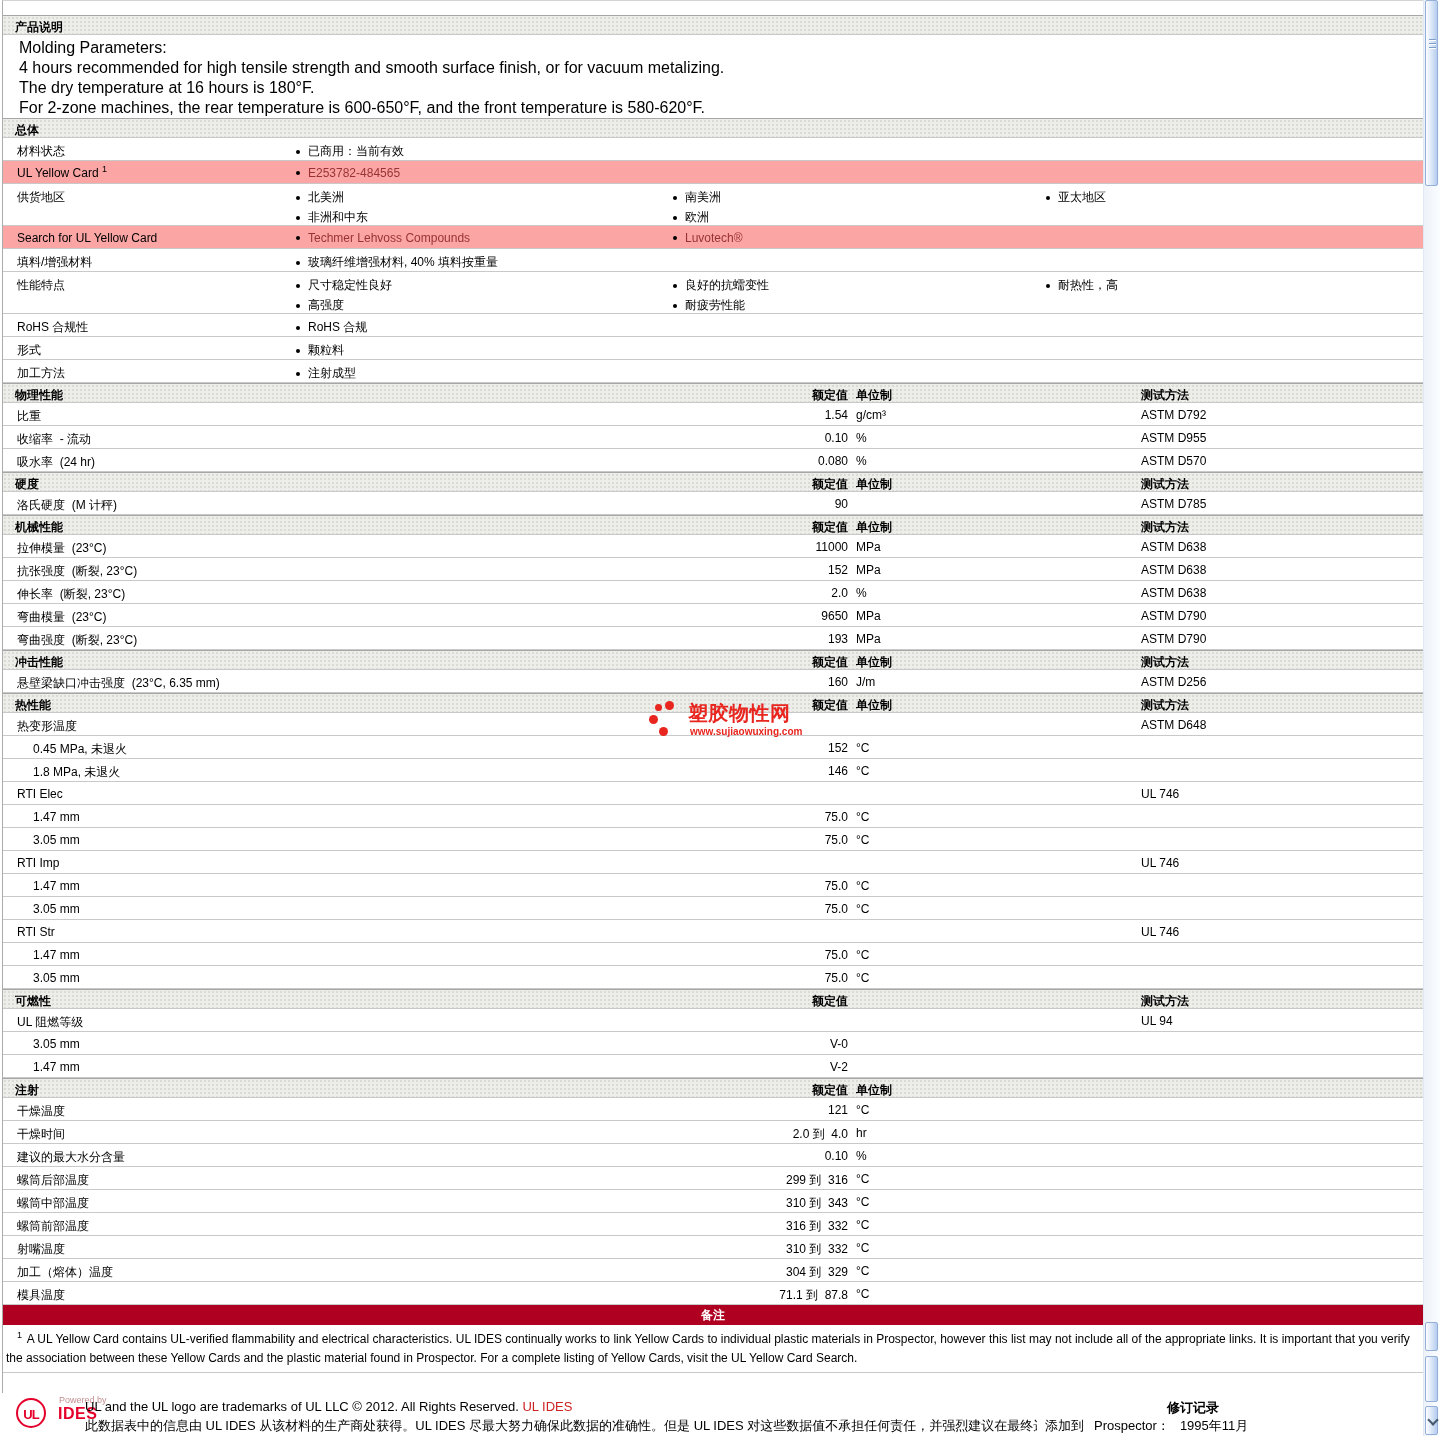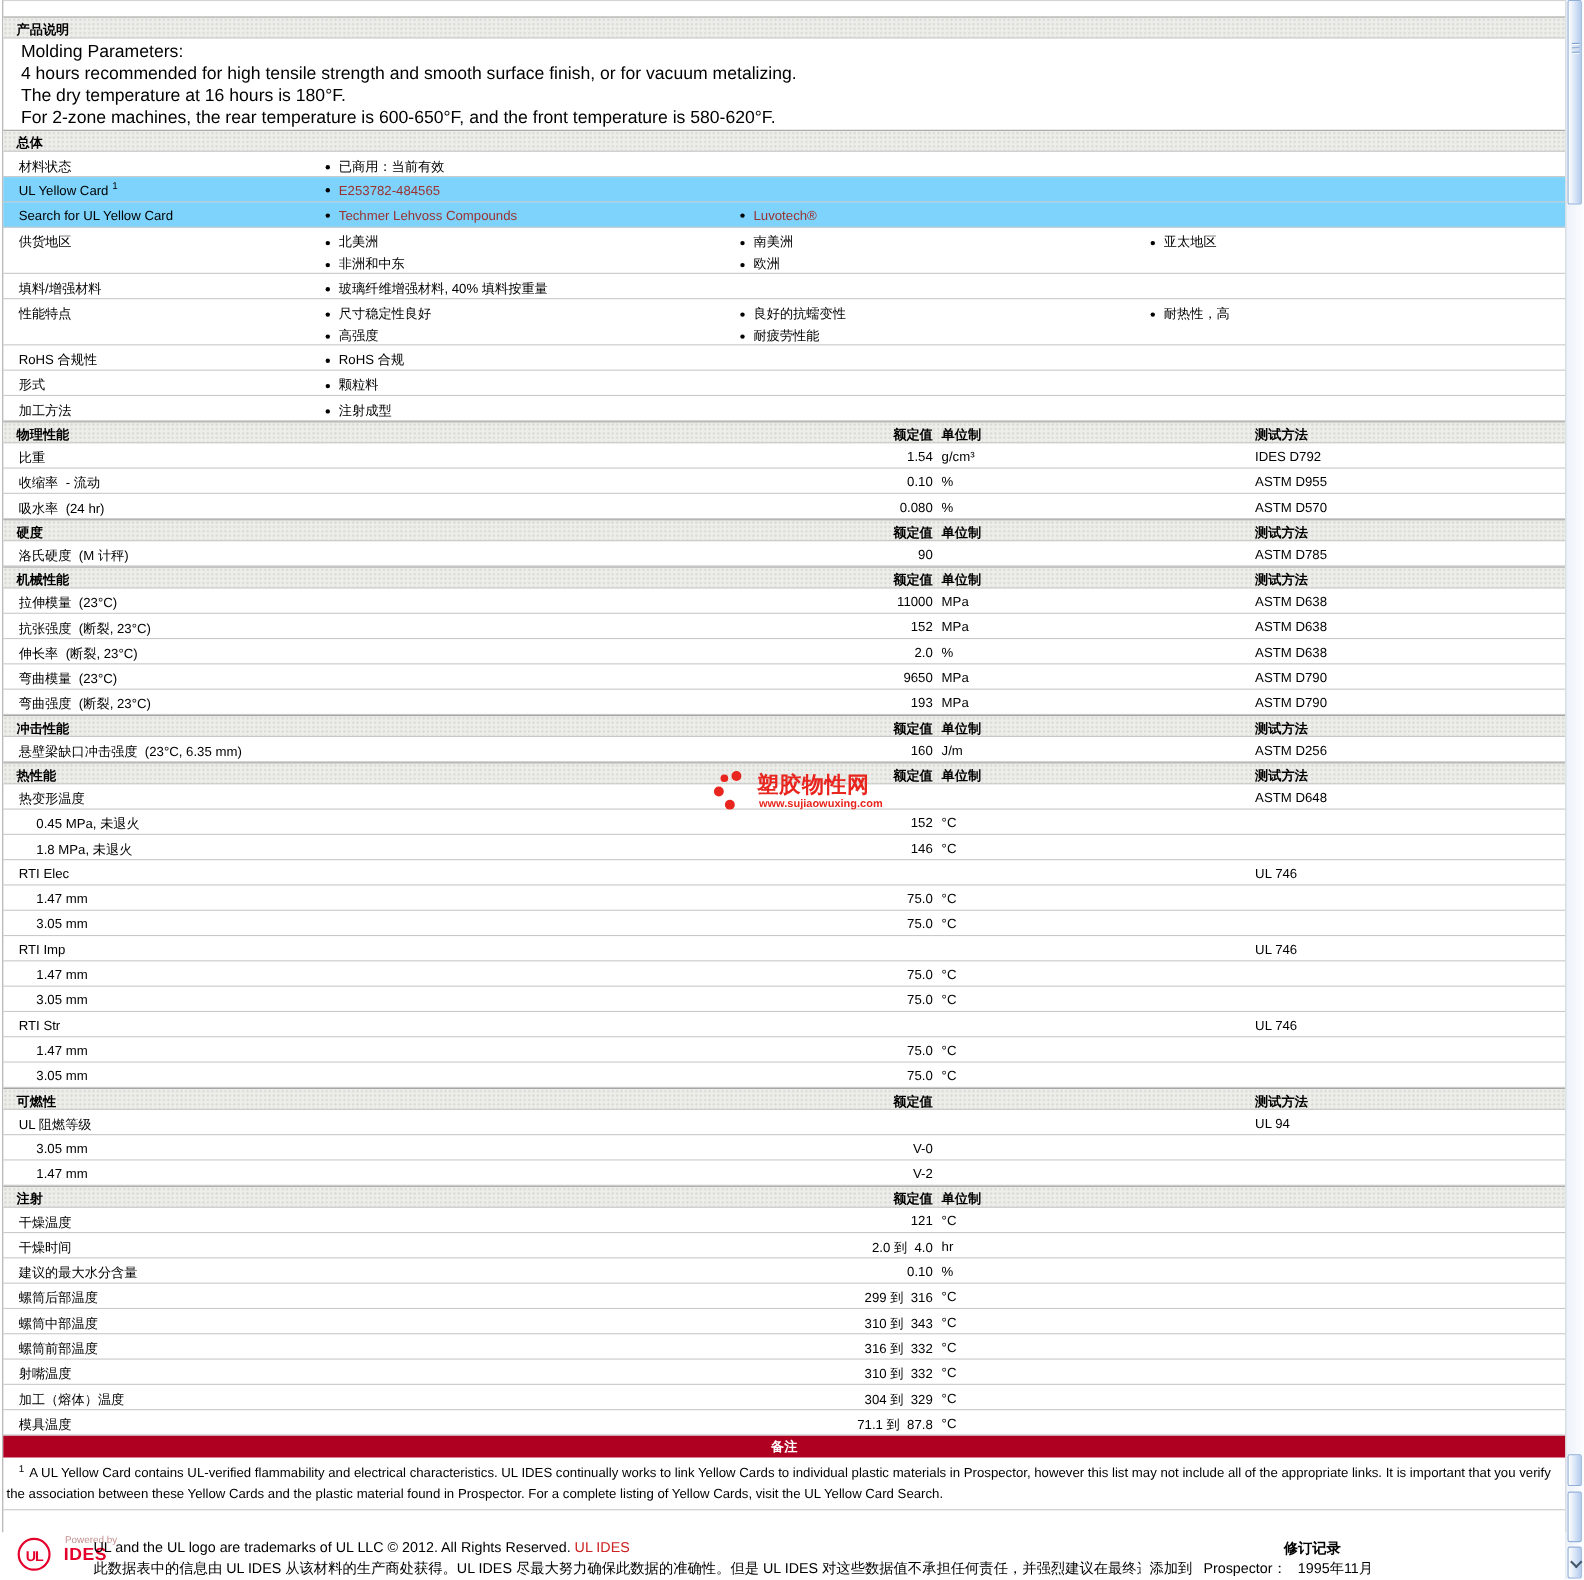--- a/index.html
+++ b/index.html
@@ -11,21 +11,21 @@
   .shead{position:relative;height:20px;box-sizing:border-box;border-top:1px solid #A6A6A6;border-bottom:1px solid #C9C9C9;
          background-color:#EDEDEA;background-image:radial-gradient(#DBDBD6 1px, transparent 1.2px);background-size:4px 4px;}
   .shead .t{position:absolute;left:12px;top:3px;font-weight:bold;}
   .shead .hv{position:absolute;left:595px;width:250px;text-align:right;top:3px;font-weight:bold;white-space:pre;}
   .shead .hu{position:absolute;left:853px;top:3px;font-weight:bold;}
   .shead .hm{position:absolute;left:1138px;top:3px;font-weight:bold;}
   .desc{height:83px;box-sizing:border-box;padding:3px 0 0 16px;line-height:20px;font-size:16px;}
   .grow{position:relative;box-sizing:border-box;border-bottom:1px solid #C9C9C9;}
   .grow.h1{height:23px;} .grow.h2{height:42px;}
   .grow .lbl{position:absolute;left:14px;top:5px;text-align:right;}
-  .grow.hl{background:#7dd3fc;}
+  .grow.hl{background:#fca5a5;}
   .cell{position:absolute;display:flex;align-items:center;gap:8px;white-space:nowrap;}
   .cell.c1{left:293px;} .cell.c2{left:670px;} .cell.c3{left:1043px;}
   .cell.l1{top:5px;} .cell.l2{top:25px;}
   .dot{width:4px;height:4px;border-radius:50%;background:#000;flex:0 0 auto;}
   .lnk{color:#993333;}
   sup.s{font-size:9px;vertical-align:super;line-height:0;}
   .prow{position:relative;box-sizing:border-box;height:23px;border-bottom:1px solid #C9C9C9;}
   .prow .lbl{position:absolute;left:14px;top:5px;white-space:pre;}
   .prow.sub .lbl{left:30px;}
   .prow .val{position:absolute;left:595px;width:250px;text-align:right;top:5px;white-space:pre;}
@@ -99,53 +99,53 @@
     </div>
 
     <div class="grow h1 hl">
       <span class="lbl"><span>UL Yellow Card</span> <sup class="s">1</sup></span>
       <span class="cell c1 l1">
           <i class="dot"></i>
           <span class="lnk">E253782-484565</span>
         </span>
     </div>
 
+    <div class="grow h2">
+      <span class="lbl">供货地区</span>
+      <span class="cell c1 l1">
+          <i class="dot"></i>
+          <span>北美洲</span>
+        </span>
+      <span class="cell c2 l1">
+          <i class="dot"></i>
+          <span>南美洲</span>
+        </span>
+      <span class="cell c3 l1">
+          <i class="dot"></i>
+          <span>亚太地区</span>
+        </span>
+      <span class="cell c1 l2">
+          <i class="dot"></i>
+          <span>非洲和中东</span>
+        </span>
+      <span class="cell c2 l2">
+          <i class="dot"></i>
+          <span>欧洲</span>
+        </span>
+    </div>
+
     <div class="grow h1 hl">
       <span class="lbl">Search for UL Yellow Card</span>
       <span class="cell c1 l1">
           <i class="dot"></i>
           <span class="lnk">Techmer Lehvoss Compounds</span>
         </span>
       <span class="cell c2 l1">
           <i class="dot"></i>
           <span class="lnk">Luvotech®</span>
-        </span>
-    </div>
-
-    <div class="grow h2">
-      <span class="lbl">供货地区</span>
-      <span class="cell c1 l1">
-          <i class="dot"></i>
-          <span>北美洲</span>
-        </span>
-      <span class="cell c2 l1">
-          <i class="dot"></i>
-          <span>南美洲</span>
-        </span>
-      <span class="cell c3 l1">
-          <i class="dot"></i>
-          <span>亚太地区</span>
-        </span>
-      <span class="cell c1 l2">
-          <i class="dot"></i>
-          <span>非洲和中东</span>
-        </span>
-      <span class="cell c2 l2">
-          <i class="dot"></i>
-          <span>欧洲</span>
         </span>
     </div>
 
     <div class="grow h1">
       <span class="lbl">填料/增强材料</span>
       <span class="cell c1 l1">
           <i class="dot"></i>
           <span>玻璃纤维增强材料, 40% 填料按重量</span>
         </span>
     </div>
@@ -199,21 +199,21 @@
     <div class="shead">
       <span class="t">物理性能</span>
       <span class="hv">额定值</span>
       <span class="hu">单位制</span>
       <span class="hm">测试方法</span>
     </div>
     <div class="prow">
       <span class="lbl">比重</span>
         <span class="val">1.54</span>
         <span class="unit">g/cm³</span>
-        <span class="mth">IDES D792</span>
+        <span class="mth">ASTM D792</span>
     </div>
     <div class="prow">
       <span class="lbl">收缩率  - 流动</span>
         <span class="val">0.10</span>
         <span class="unit">%</span>
         <span class="mth">ASTM D955</span>
     </div>
     <div class="prow">
       <span class="lbl">吸水率  (24 hr)</span>
         <span class="val">0.080</span>

